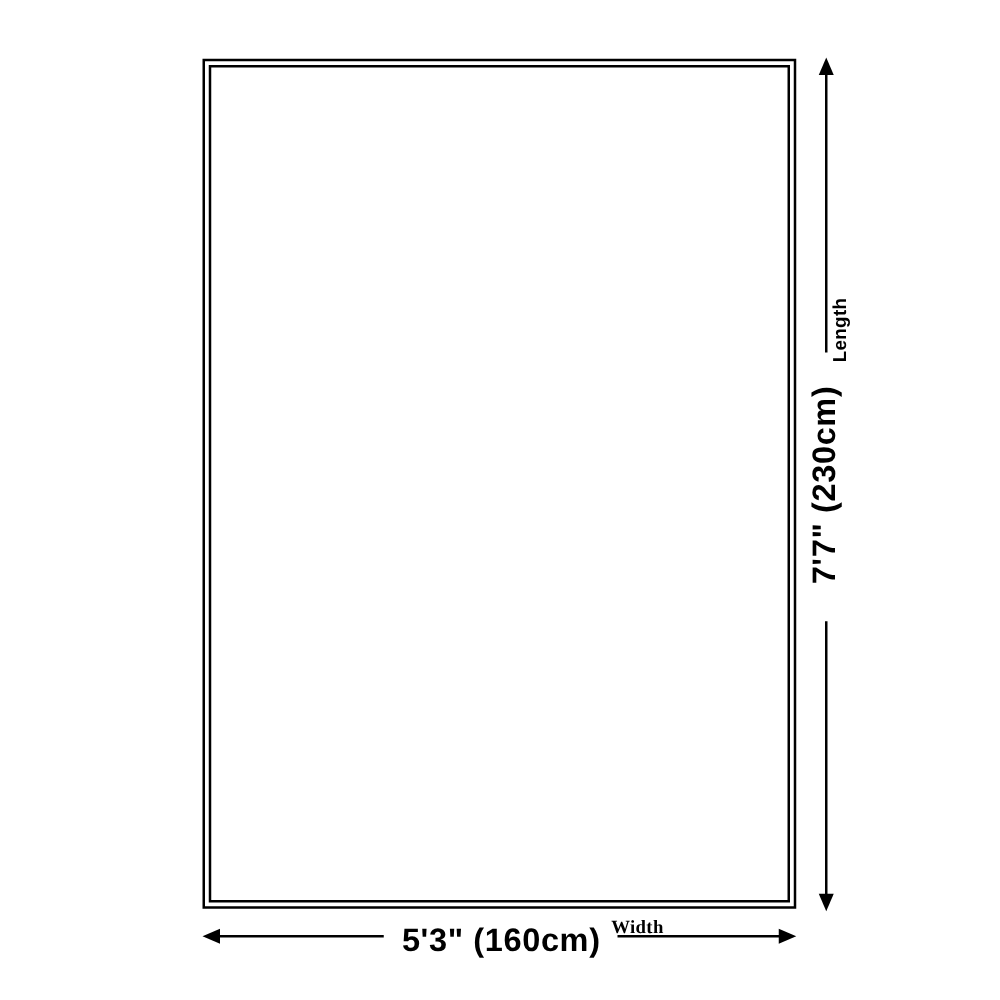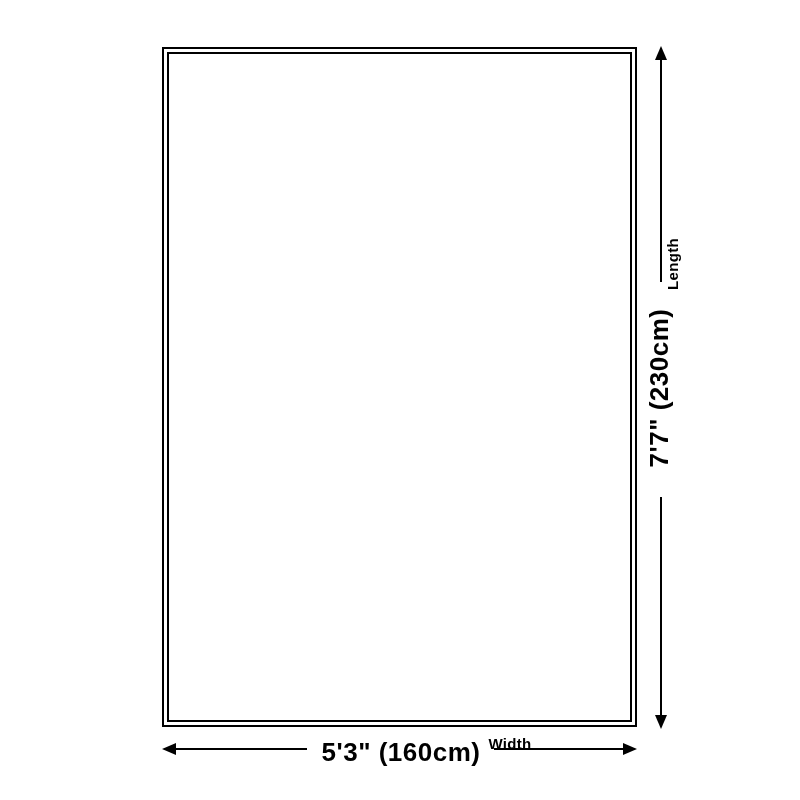--- a/index.html
+++ b/index.html
@@ -40,21 +40,21 @@
   
   .lbl{position:absolute;white-space:nowrap;font-weight:700;color:var(--ink);line-height:1;}
   .lbl.rot{transform:translate(-50%,-50%) rotate(-90deg);}
   .lbl.flat{transform:translate(-50%,-50%);}
   .lbl.big{font-size:26px;letter-spacing:0.5px;}
   .lbl.small{font-size:15px;letter-spacing:0.3px;}
 
   .len-value{left:659px;top:388px;}
   .len-label{left:672px;top:264px;}
   .wid-value{left:401px;top:752px;}
-  .wid-label{left:510px;top:743px;}
+  .wid-label{left:510px;top:743px;font-family:Liberation Serif, serif;}
 </style>
 </head>
 <body>
 
 <div class="canvas">
 
   <div class="rug">
     <div class="rug-inner"></div>
   </div>
 

